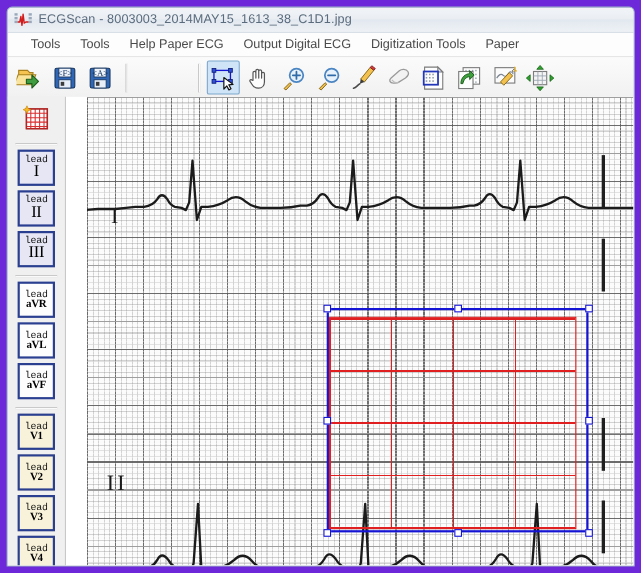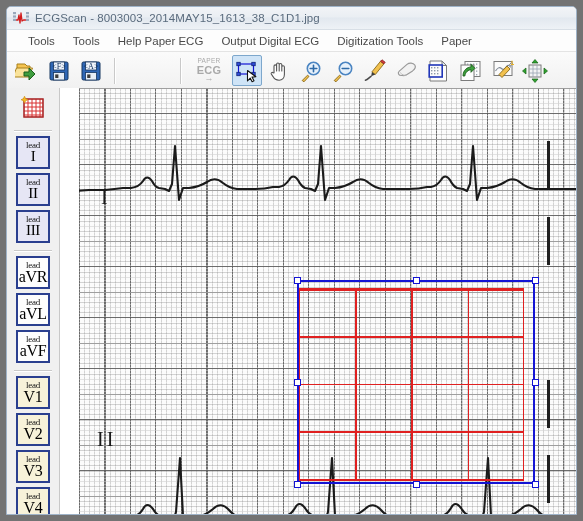--- a/index.html
+++ b/index.html
@@ -4,21 +4,21 @@
 <style>
   html,body{margin:0;padding:0;}
   body{
     width:583px;height:521px;
     background:#000;
     font-family:"Liberation Sans", sans-serif;
     overflow:hidden;
   }
   #app{
     position:absolute;left:0;top:0;width:583px;height:521px;
-    background:#737373;
+    background:#6d28d9;
   }
   
   .window{
     position:absolute;left:6px;top:6px;width:571px;height:509px;
     background:#f0f0f0;
     border:1px solid #9fb3c8;
     border-radius:5px 5px 0 0;
     box-sizing:border-box;
     overflow:hidden;
   }
@@ -110,25 +110,25 @@
     width:34px;height:33px;flex:0 0 auto;
     border:2px solid #2a3f8f;
     box-sizing:border-box;
     display:flex;flex-direction:column;
     align-items:center;justify-content:center;
     margin-bottom:4px;
     line-height:1;
     cursor:default;
   }
   .lead-btn .lb-top{
-    font-size:9px;color:#111;font-family:Liberation Serif, serif;
+    font-size:9px;color:#111;font-family:Liberation Mono, monospace;
     letter-spacing:-.2px;
   }
   .lead-btn .lb-name{
-    font-size:16px;color:#000;font-weight:normal;
+    font-size:10px;color:#000;font-weight:bold;
     font-family:"Liberation Serif",serif;
     margin-top:-1px;letter-spacing:-.3px;
   }
   .lead-btn.limb .lb-name{font-weight:normal;font-size:15px;}
   
   .canvas-wrap{
     flex:1;position:relative;background:#ffffff;overflow:hidden;
     border-left:1px solid #fff;
   }
   .canvas-pad{
@@ -246,25 +246,20 @@
           <text x="12" y="10" font-size="8" font-family="Liberation Serif, serif" text-anchor="middle" fill="#0e2f5c">&lt;A&gt;</text>
           <rect x="6.5" y="13.5" width="11" height="7.5" fill="#e8eef7" stroke="#17365f" stroke-width=".8"></rect>
           <rect x="8.2" y="15.4" width="3.2" height="3.6" fill="#3b3b3b"></rect>
         </svg>
       </div>
 
       <div class="tb-sep"></div>
       <div class="tb-gap"></div>
       <div class="tb-sep"></div>
 
-      <div class="paper-ecg">
-        <span class="p1">PAPER</span>
-        <span class="p2">ECG</span>
-        <span class="p3">→</span>
-      </div>
 
       <div class="tb-btn active">
         <svg width="26" height="24" viewBox="0 0 26 24">
           <rect x="4.5" y="5" width="15" height="10" fill="none" stroke="#1414d4" stroke-width="1.2"></rect>
           <rect x="2.8" y="3.3" width="3.4" height="3.4" fill="#2f4fd8" stroke="#10207a" stroke-width=".8"></rect>
           <rect x="17.8" y="3.3" width="3.4" height="3.4" fill="#2f4fd8" stroke="#10207a" stroke-width=".8"></rect>
           <rect x="2.8" y="13.3" width="3.4" height="3.4" fill="#2f4fd8" stroke="#10207a" stroke-width=".8"></rect>
           <rect x="17.8" y="13.3" width="3.4" height="3.4" fill="#2f4fd8" stroke="#10207a" stroke-width=".8"></rect>
           <path d="M13.5 11.5l0 10.5 2.7-2.9 1.9 3.6 1.9-1-2-3.6 3.9-.4z" fill="#ffffff" stroke="#111" stroke-width="1.1" stroke-linejoin="round"></path>
         </svg>

